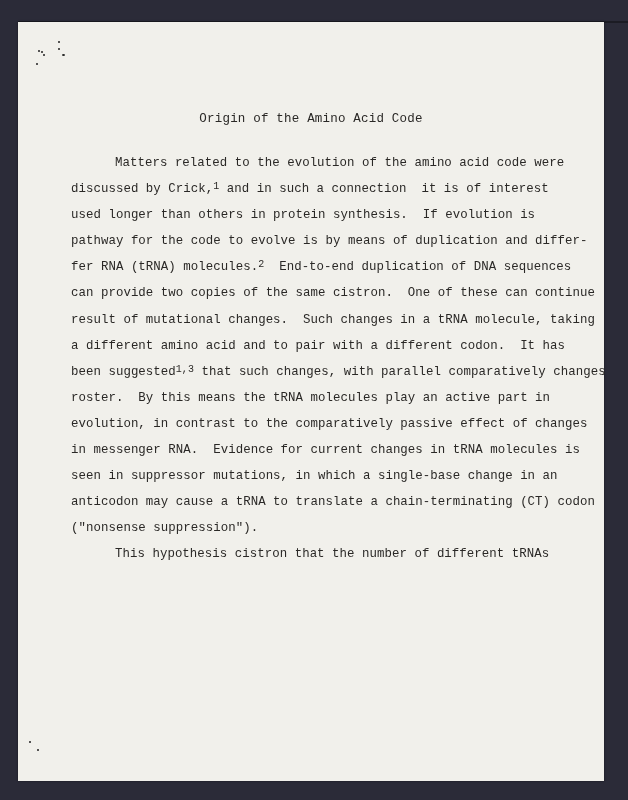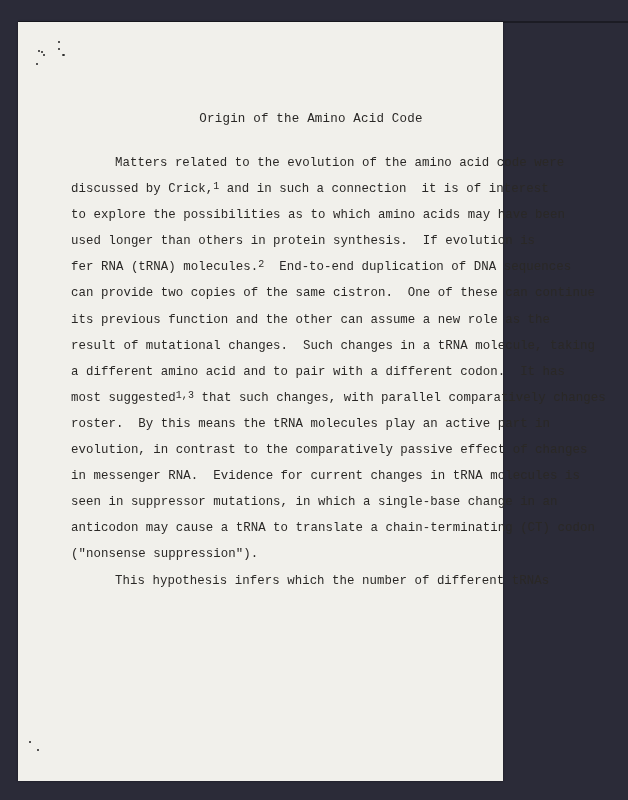--- a/index.html
+++ b/index.html
@@ -7,21 +7,21 @@
       padding: 0;
       width: 628px;
       height: 800px;
       background: #2b2b38;
       overflow: hidden;
     }
     .page {
       position: absolute;
       left: 18px;
       top: 22px;
-      width: 485px;
+      width: 586px;
       height: 759px;
       background: #f1f0eb;
       box-shadow: 0 0 2px rgba(0,0,0,0.5);
     }
     .top-shadow {
       position: absolute;
       left: 18px;
       top: 21px;
       width: 610px;
       height: 2px;
@@ -86,32 +86,31 @@
     <span style="left:11px;top:719px;width:2px;height:2px;"></span>
     <span style="left:19px;top:727px;width:2px;height:2px;"></span>
   </div>
 
   <div class="doc-title">Origin of the Amino Acid Code</div>
 
   <div class="body-text" id="body-text">
       <div>
         <div class="line indent"><span>Matters related to the evolution of the amino acid code were</span></div>
         <div class="line"><span>discussed by Crick,</span><sup>1</sup><span> and in such a connection  it is of interest</span></div>
-        <div class="line"><span>to explore the possibilities as to which amino acids may have been</span></div>
         <div class="line"><span>used longer than others in protein synthesis.  If evolution is</span></div>
+        <div class="line"><span>pathway for the code to evolve is by means of duplication and differ-</span></div>
         <div class="line"><span>fer RNA (tRNA) molecules.</span><sup>2</sup><span>  End-to-end duplication of DNA sequences</span></div>
         <div class="line"><span>can provide two copies of the same cistron.  One of these can continue</span></div>
-        <div class="line"><span>its previous function and the other can assume a new role as the</span></div>
         <div class="line"><span>result of mutational changes.  Such changes in a tRNA molecule, taking</span></div>
         <div class="line"><span>a different amino acid and to pair with a different codon.  It has</span></div>
-        <div class="line"><span>most suggested</span><sup>1,3</sup><span> that such changes, with parallel comparatively changes</span></div>
+        <div class="line"><span>been suggested</span><sup>1,3</sup><span> that such changes, with parallel comparatively changes</span></div>
         <div class="line"><span>roster.  By this means the tRNA molecules play an active part in</span></div>
         <div class="line"><span>evolution, in contrast to the comparatively passive effect of changes</span></div>
         <div class="line"><span>in messenger RNA.  Evidence for current changes in tRNA molecules is</span></div>
         <div class="line"><span>seen in suppressor mutations, in which a single-base change in an</span></div>
         <div class="line"><span>anticodon may cause a tRNA to translate a chain-terminating (CT) codon</span></div>
         <div class="line"><span>("nonsense suppression").</span></div>
       </div>
       <div>
-        <div class="line indent"><span>This hypothesis infers which the number of different tRNAs</span></div>
+        <div class="line indent"><span>This hypothesis cistron that the number of different tRNAs</span></div>
       </div>
     </div>
 </div>
 
 </body></html>

